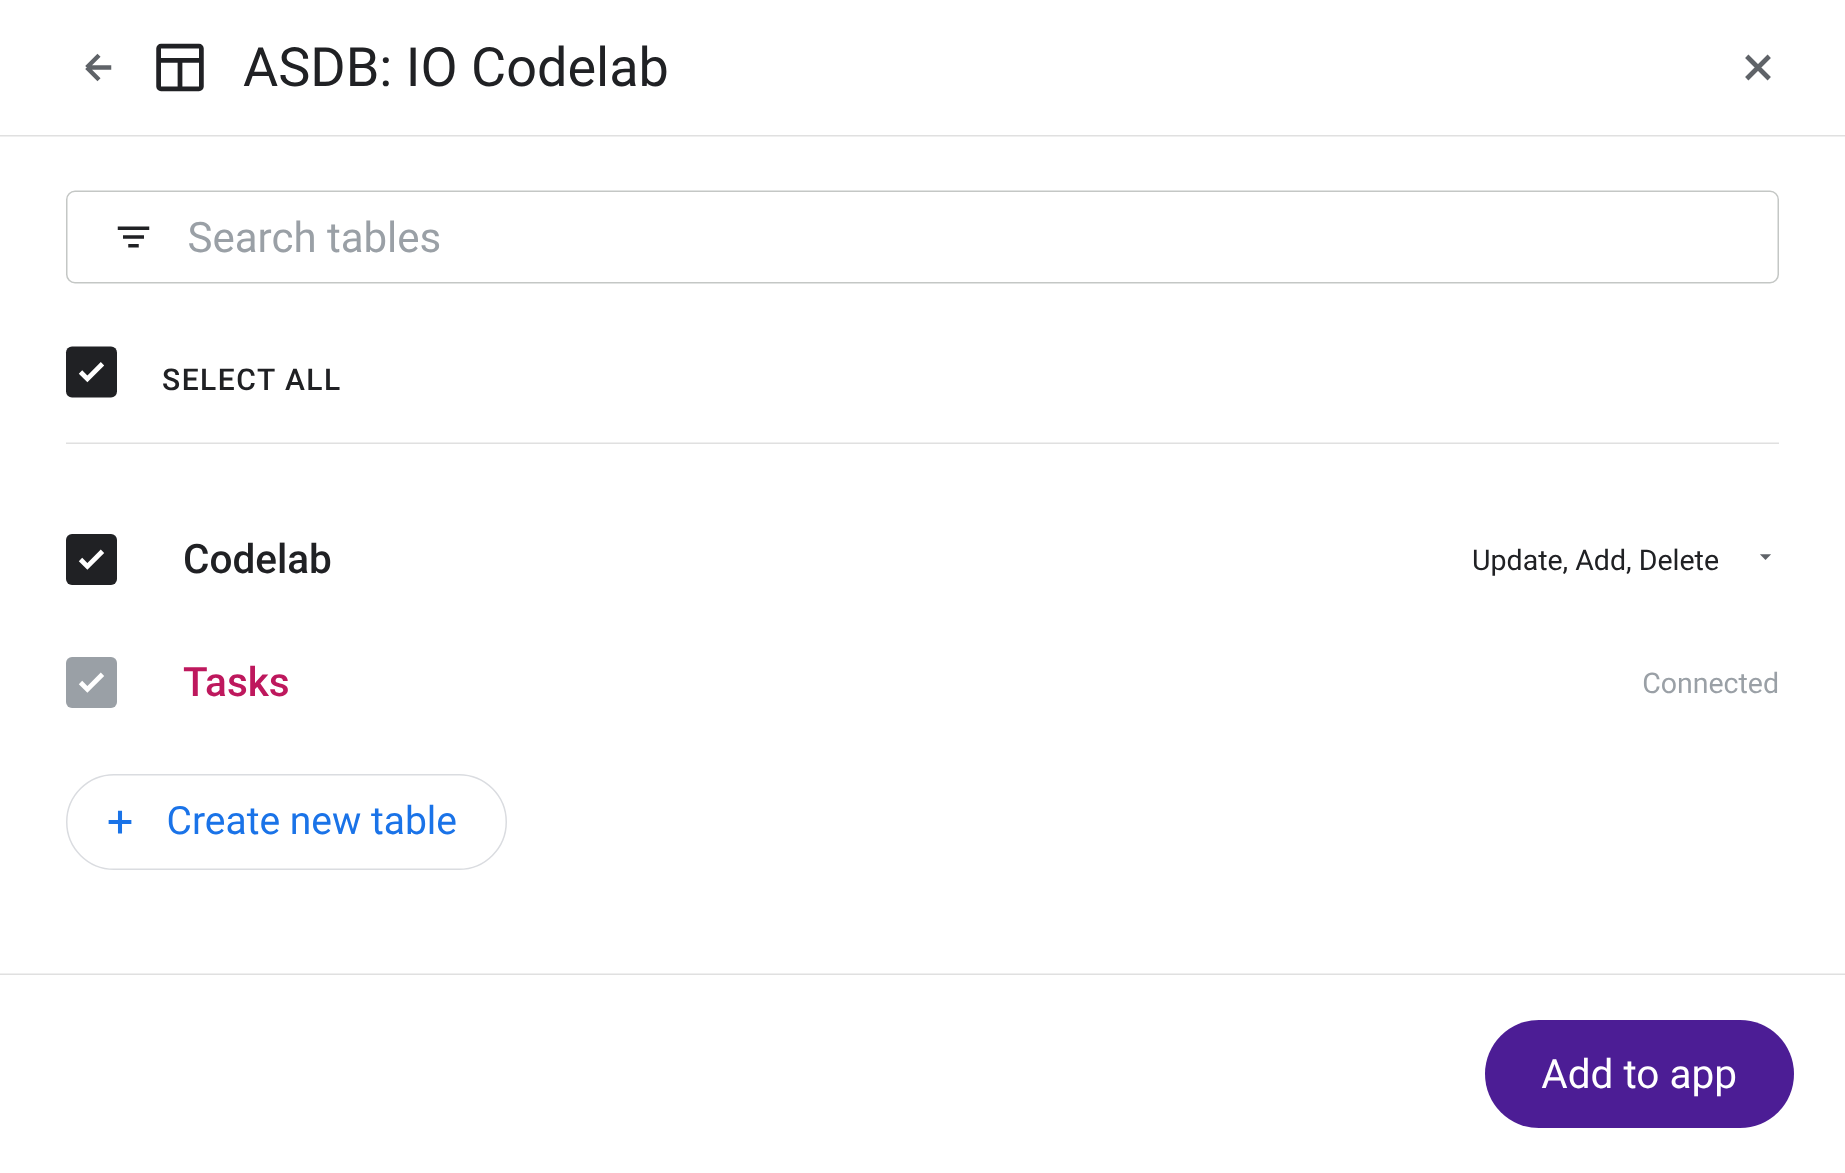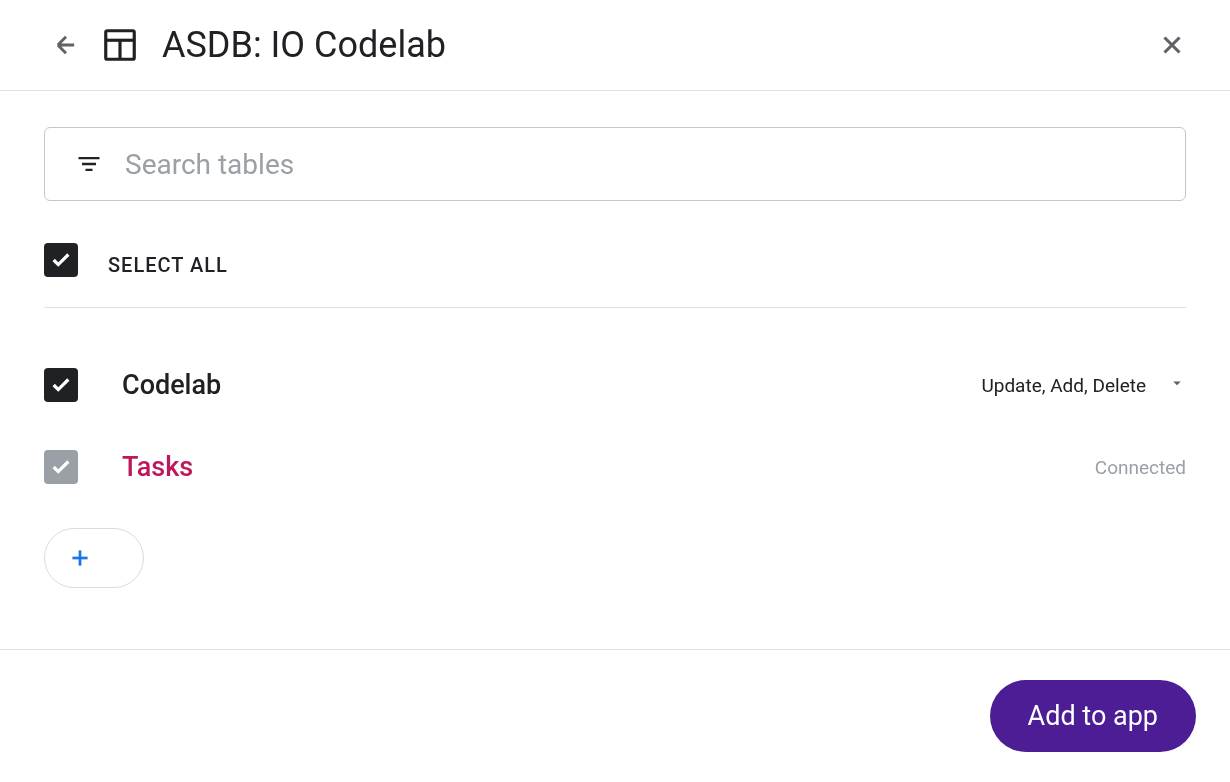--- a/index.html
+++ b/index.html
@@ -52,21 +52,21 @@
       align-items: center;
       justify-content: center;
       cursor: pointer;
     }
     .content {
       padding: 36px 44px 0 44px;
     }
     .search-box {
       border: 1px solid #c4c7c5;
       border-radius: 6px;
-      height: 74px;
+      height: 62px;
       display: flex;
       align-items: center;
       padding: 0 28px;
       margin-bottom: 42px;
     }
     .filter-icon {
       width: 32px;
       height: 32px;
       display: flex;
       align-items: center;
@@ -260,18 +260,19 @@
     </div>
   </div>
 
   <div class="create-table-btn">
     <span class="plus-icon">
       <svg width="26" height="26" viewBox="0 0 24 24" fill="none" stroke="currentColor" stroke-width="2.5">
         <line x1="12" y1="5" x2="12" y2="19"></line>
         <line x1="5" y1="12" x2="19" y2="12"></line>
       </svg>
     </span>
+    <span>Create new table</span>
   </div>
 </div>
 
 <div class="footer">
   <button class="add-to-app-btn">Add to app</button>
 </div>
 
 </body></html>

